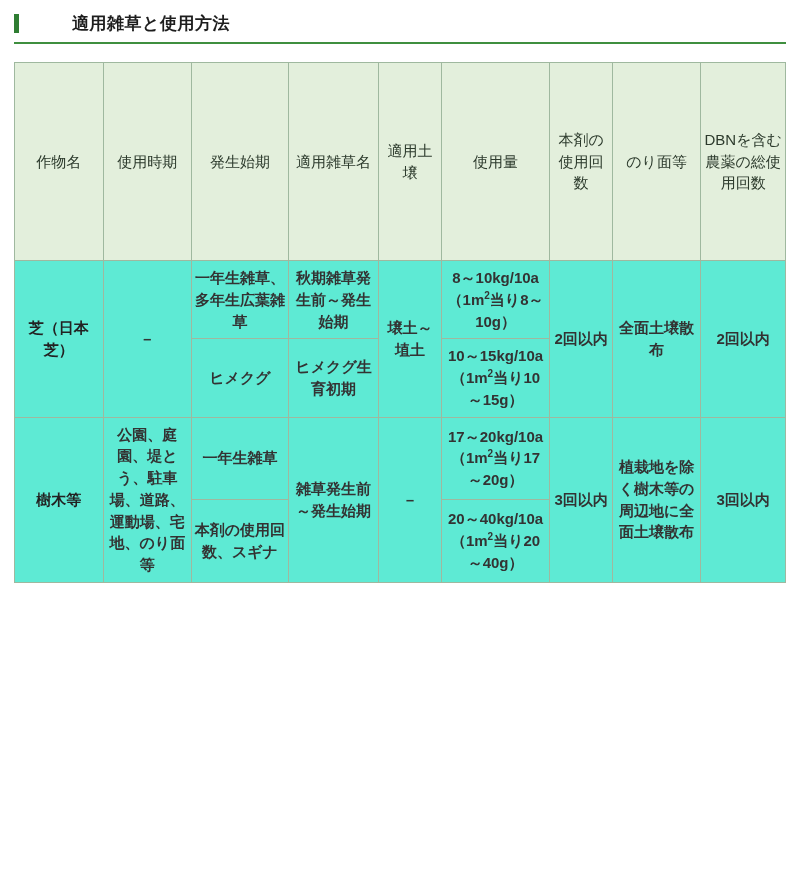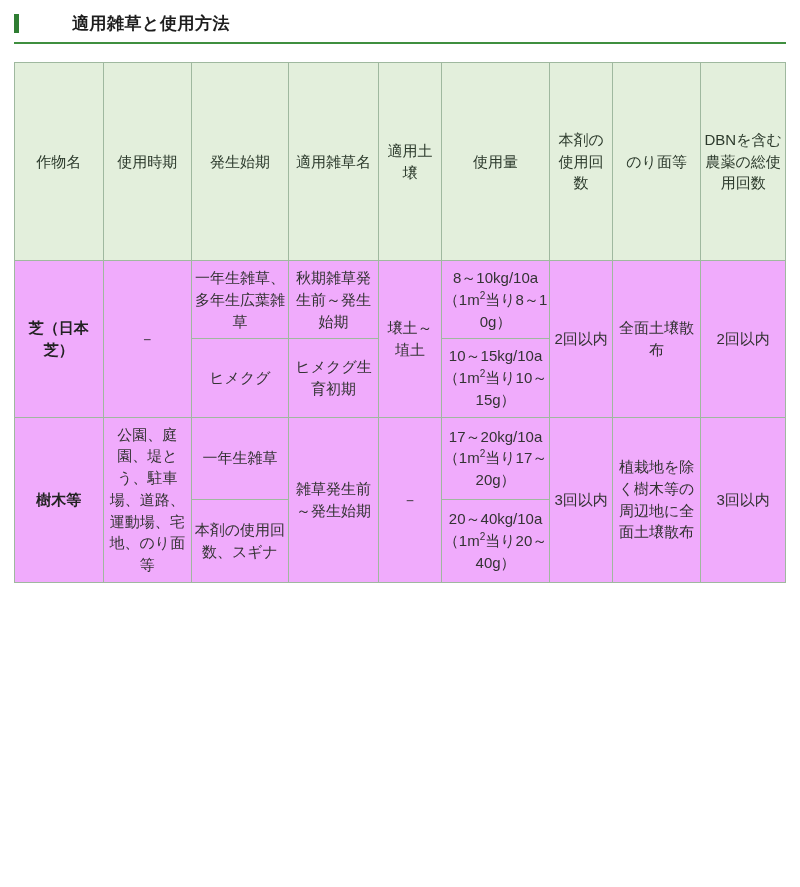--- a/index.html
+++ b/index.html
@@ -64,21 +64,22 @@
     padding: 6px 2px;
     word-break: break-all;
   }
   table.usage thead th {
     background: #e3efdc;
     color: #2c3a2c;
     font-weight: normal;
     height: 185px;
   }
   table.usage tbody td {
-    background: #f0abfc;
+    background: #5eead4;
+    font-weight: bold;
   }
   td.crop-name {
     background: #fbf7e4;
     font-weight: bold;
     color: #222222;
   }
   td.place {
     background: #fbf7e4;
   }
   .sup {

